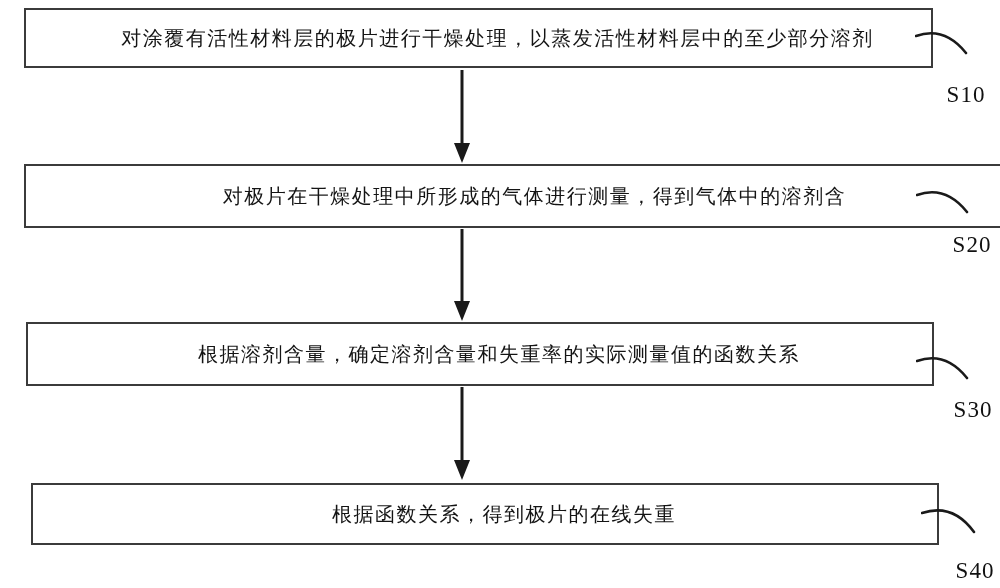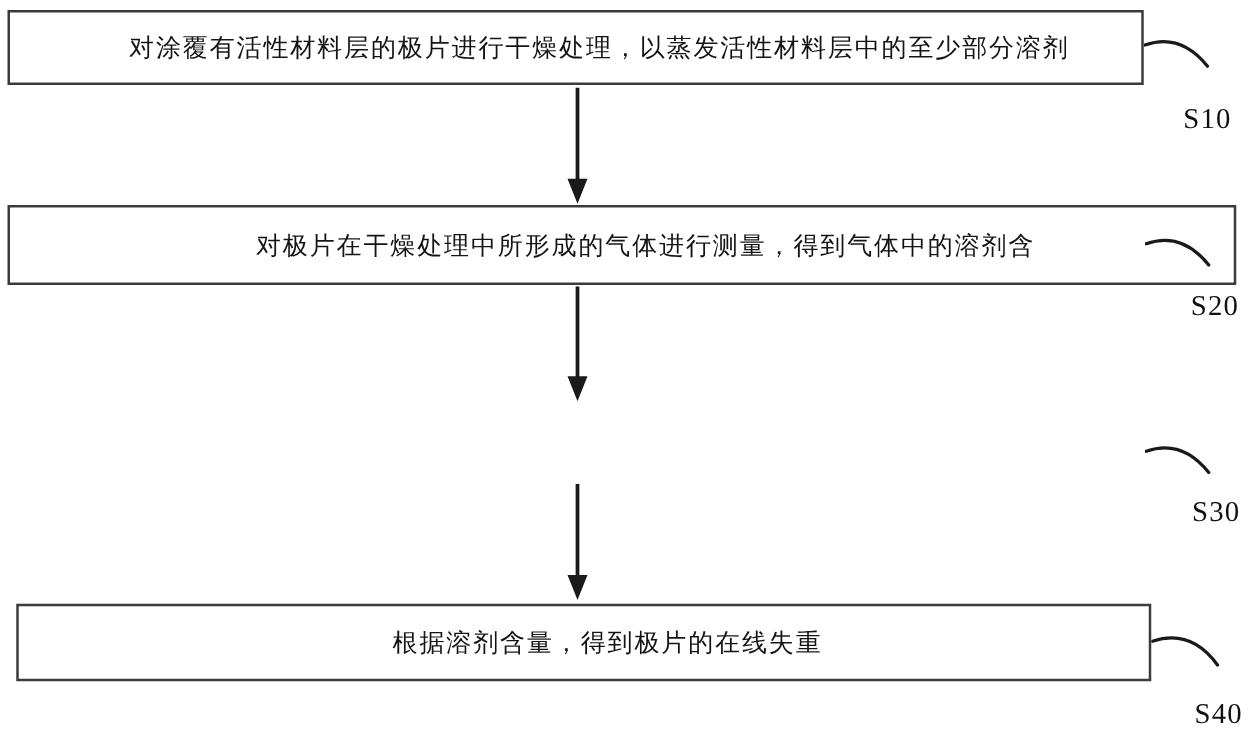--- a/index.html
+++ b/index.html
@@ -16,20 +16,21 @@
     font-family: "Liberation Serif", "DejaVu Serif", serif;
   }
   .step-box {
     position: absolute;
     border: 2px solid #3b3b3b;
     background: #ffffff;
     display: flex;
     align-items: center;
     justify-content: center;
     box-sizing: border-box;
+    margin-left: 18px;
   }
   .step-text {
     font-size: 20px;
     color: #141414;
     letter-spacing: 1.5px;
     white-space: nowrap;
     padding-left: 38px;
   }
   .step-label {
     position: absolute;
@@ -68,31 +69,34 @@
   <svg class="hook-svg" style="left:916px; top:186px;" width="58" height="30" viewBox="0 0 58 30">
     <path d="M1,9 C18,3 35,6 51,26" fill="none" stroke="#1a1a1a" stroke-width="2.6" stroke-linecap="round"></path>
   </svg>
   <div class="step-label" style="left:936px; top:232px;">S20</div>
 
   <svg class="arrow-svg" style="left:451px; top:229px;" width="22" height="92" viewBox="0 0 22 92">
     <line x1="11" y1="0" x2="11" y2="74" stroke="#1a1a1a" stroke-width="3"></line>
     <polygon points="3,72 19,72 11,92" fill="#1a1a1a"></polygon>
   </svg>
 
+  <div class="step-box" style="left:8px; top:322px; width:908px; height:64px;">
+    <span class="step-text">根据溶剂含量，确定溶剂含量和失重率的实际测量值的函数关系</span>
+  </div>
   <svg class="hook-svg" style="left:916px; top:352px;" width="58" height="30" viewBox="0 0 58 30">
     <path d="M1,9 C18,3 35,6 51,26" fill="none" stroke="#1a1a1a" stroke-width="2.6" stroke-linecap="round"></path>
   </svg>
   <div class="step-label" style="left:937px; top:397px;">S30</div>
 
   <svg class="arrow-svg" style="left:451px; top:387px;" width="22" height="93" viewBox="0 0 22 93">
     <line x1="11" y1="0" x2="11" y2="75" stroke="#1a1a1a" stroke-width="3"></line>
     <polygon points="3,73 19,73 11,93" fill="#1a1a1a"></polygon>
   </svg>
 
   <div class="step-box" style="left:13px; top:483px; width:908px; height:62px;">
-    <span class="step-text">根据溶剂含量，得到极片的在线失重</span>
+    <span class="step-text">根据函数关系，得到极片的在线失重</span>
   </div>
   <svg class="hook-svg" style="left:921px; top:504px;" width="60" height="32" viewBox="0 0 60 32">
     <path d="M1,9 C19,3 37,6 53,28" fill="none" stroke="#1a1a1a" stroke-width="2.6" stroke-linecap="round"></path>
   </svg>
   <div class="step-label" style="left:939px; top:558px;">S40</div>
 
 </div>
 
 </body></html>

